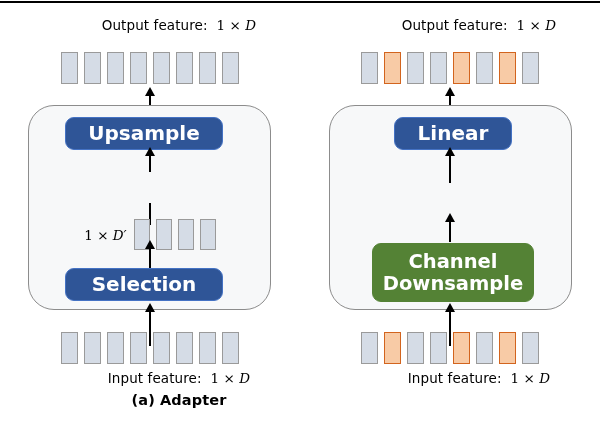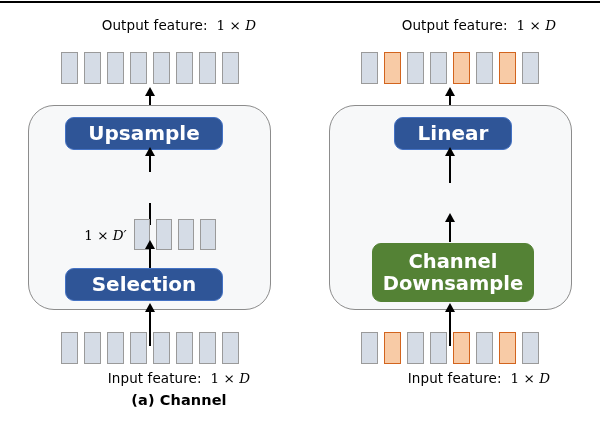--- a/index.html
+++ b/index.html
@@ -251,21 +251,21 @@
       <div class="cell"></div>
       <div class="cell"></div>
       <div class="cell"></div>
     </div>
 
     <div class="cap cap-in">
       <span>Input feature:</span>
       <span class="mathn">&nbsp;1&nbsp;×&nbsp;</span><span class="mathv">D</span>
     </div>
 
-    <div class="cap cap-name">(a) Channel</div>
+    <div class="cap cap-name">(a) Adapter</div>
   </div>
 
   <div class="panel right">
 
     <div class="cap cap-out">
       <span>Output feature:</span>
       <span class="mathn">&nbsp;1&nbsp;×&nbsp;</span><span class="mathv">D</span>
     </div>
 
     <div class="cell-row row-out-right">

